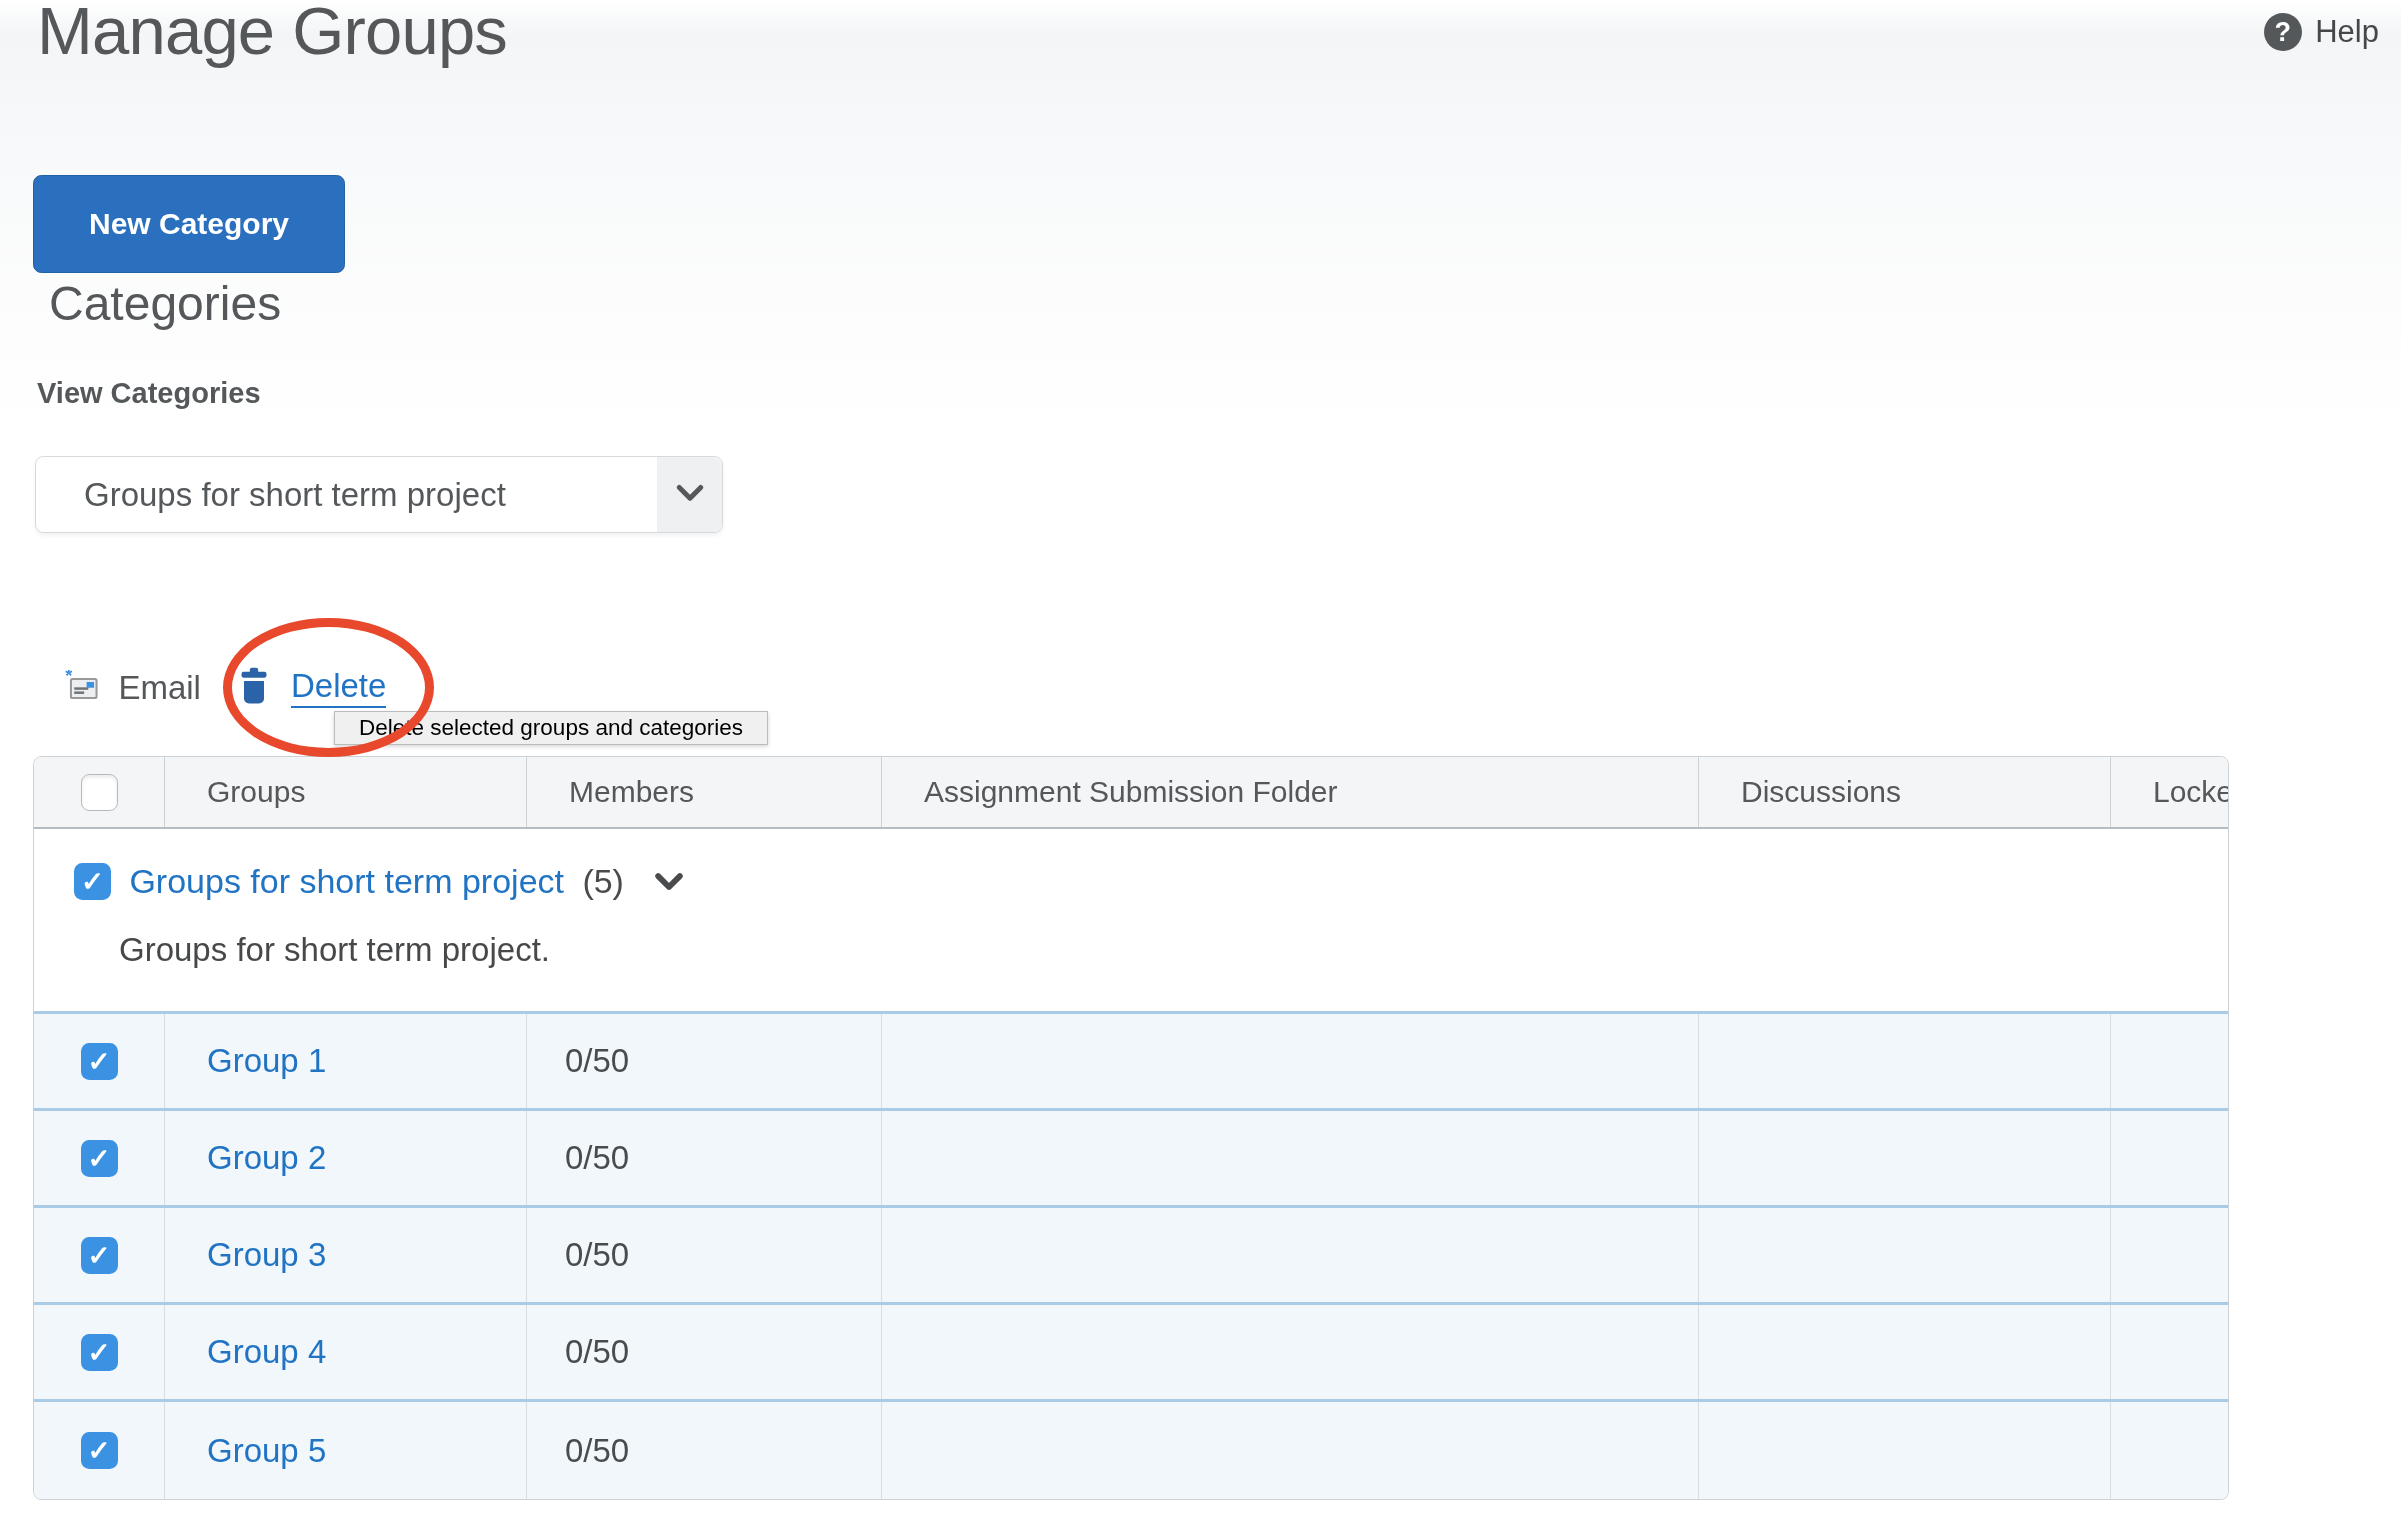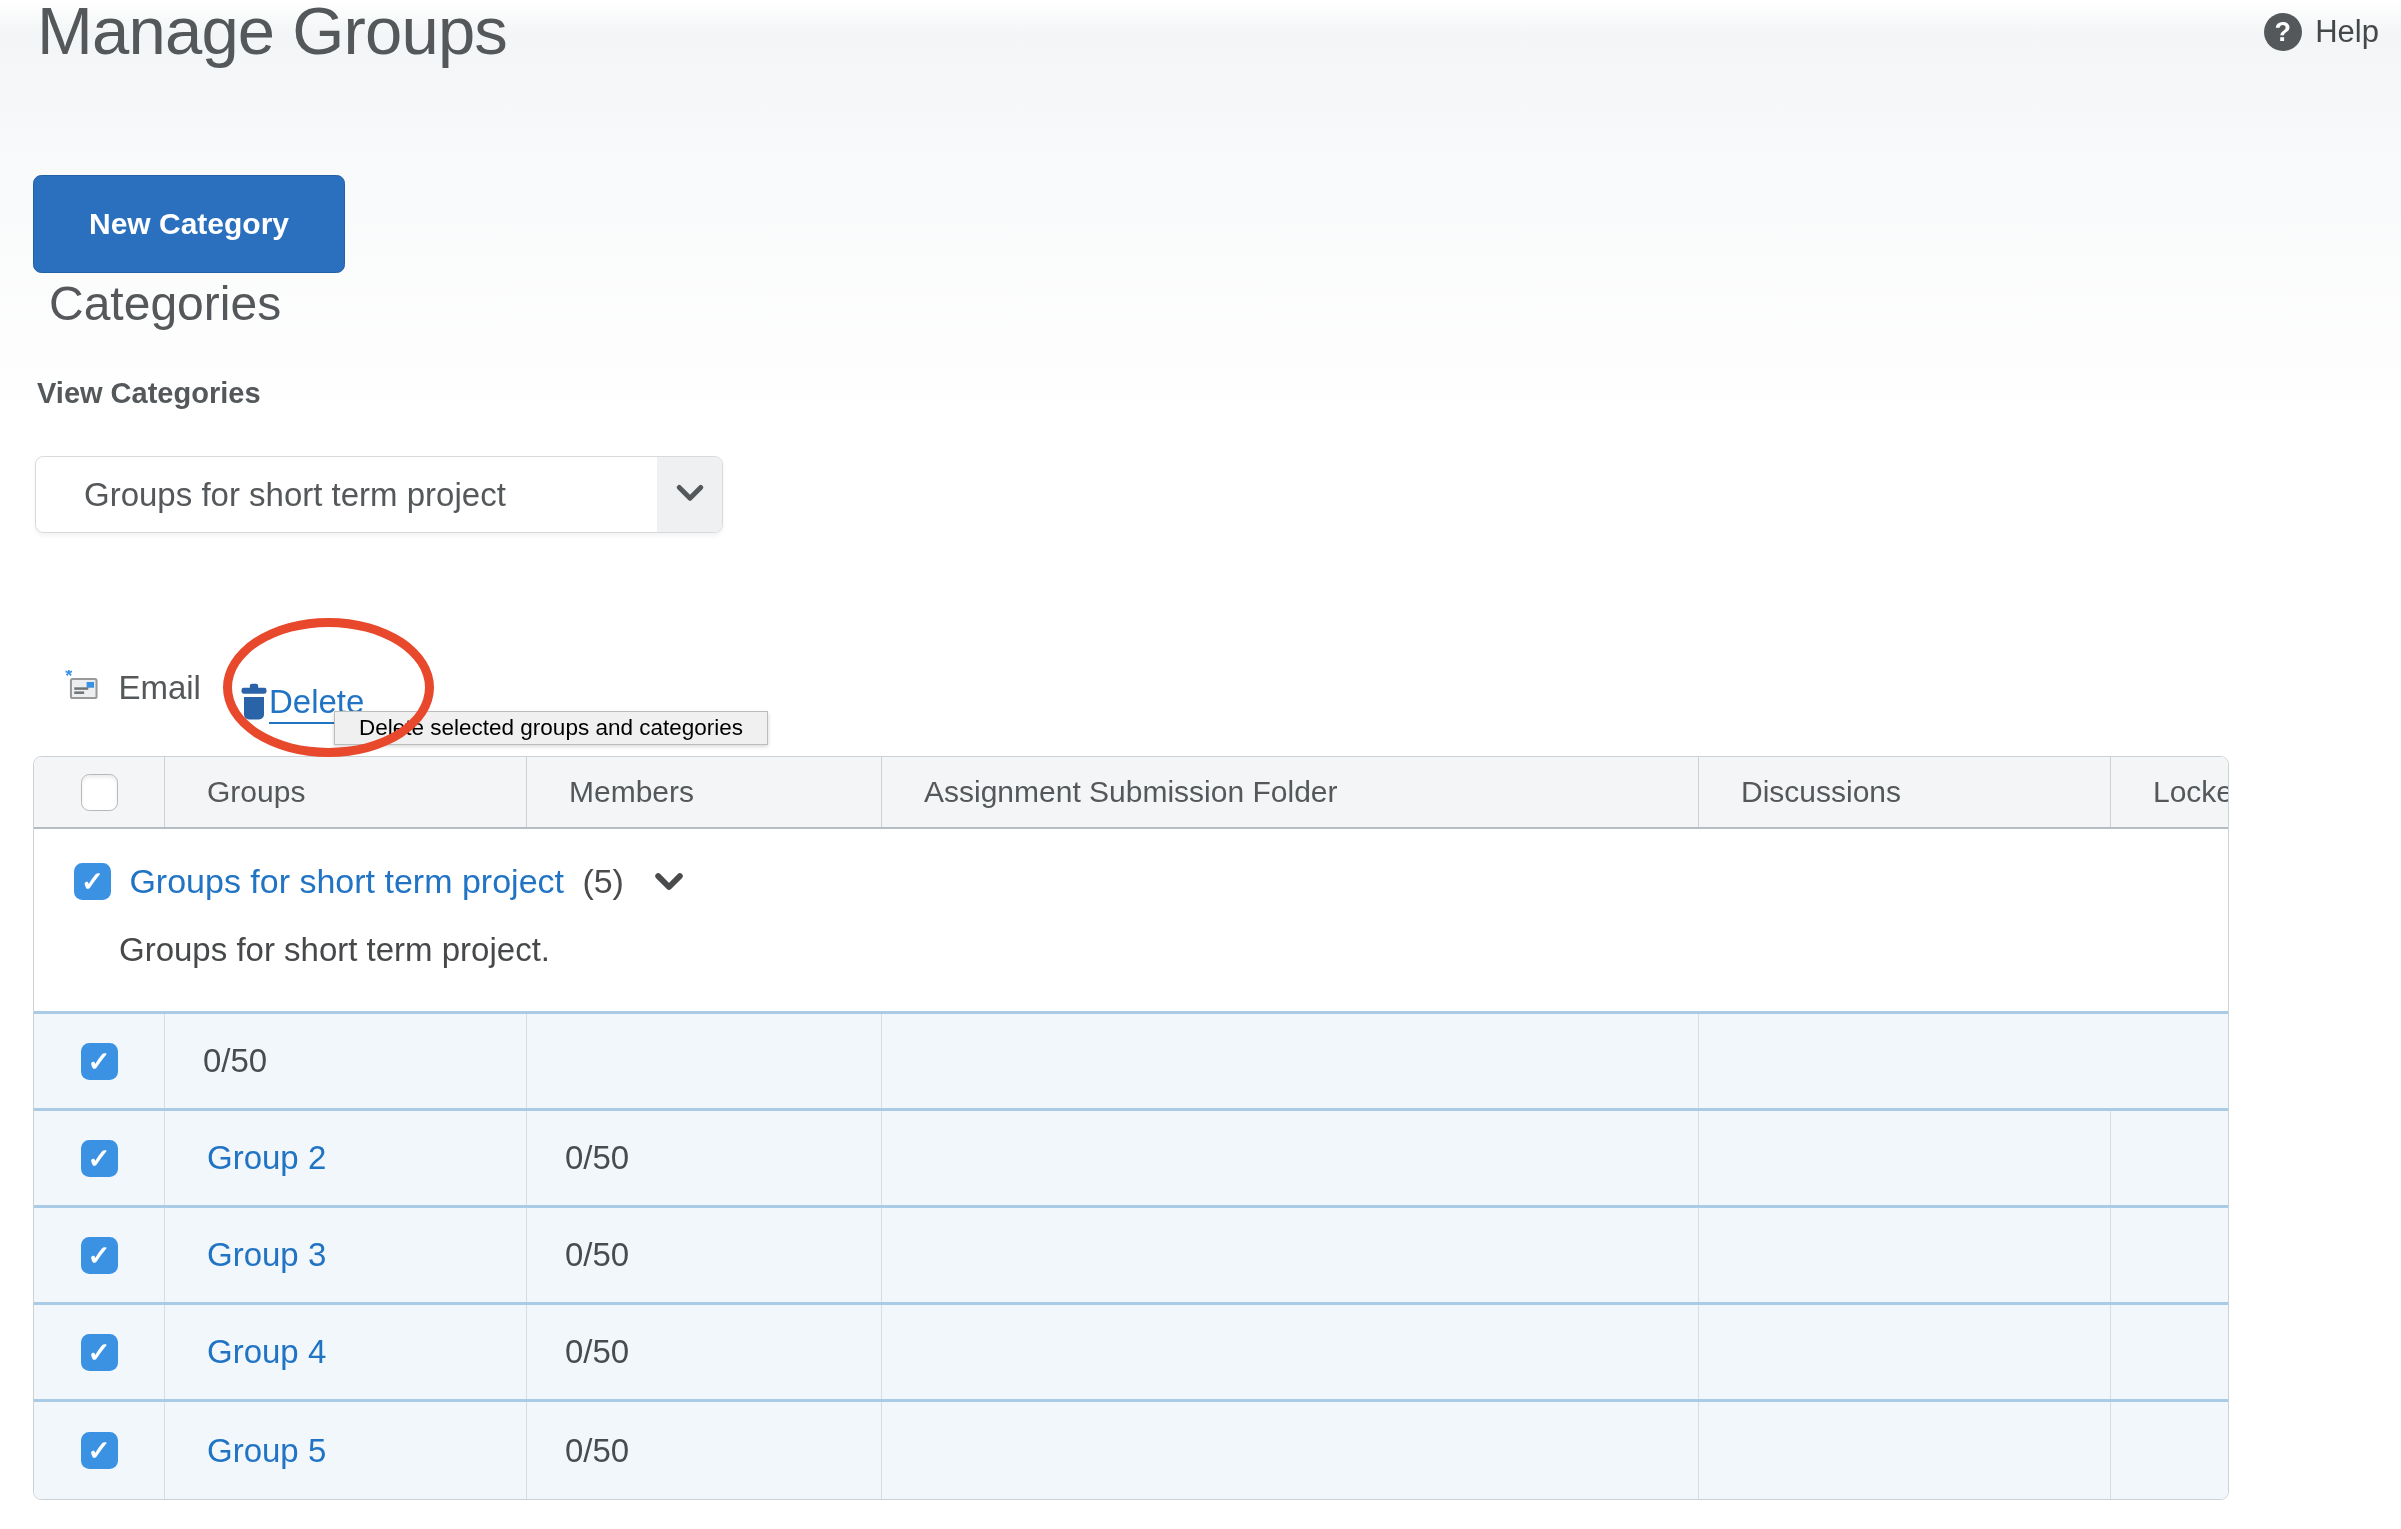--- a/index.html
+++ b/index.html
@@ -65,22 +65,22 @@
     display:flex; align-items:center; justify-content:center;
   }
 
   .toolbar { position:absolute; left:0; top:661px; height:53px; width:835px; }
   .email-action {
     position:absolute; left:65px; top:0; height:53px;
     display:flex; align-items:center; gap:18.4px; cursor:pointer;
   }
   .email-label { font-size:33px; color:#54585a; }
   .delete-action {
-    position:absolute; left:239px; top:16px; height:53px;
-    display:flex; align-items:center; cursor:pointer;
+    position:absolute; left:239px; top:0; height:53px;
+    display:flex; align-items:center; gap:22px; cursor:pointer;
   }
   .delete-label {
     font-size:33px; color:#2173c4;
     padding-bottom:1.7px; border-bottom:2.5px solid #2173c4;
   }
   .circle-annotation {
     position:absolute; left:223px; top:618px;
     width:211px; height:139px;
     border:9.2px solid #e8482c; border-radius:50%;
     pointer-events:none; z-index:5;
@@ -247,20 +247,23 @@
           </svg>
       </span>
     </div>
     <div class="category-desc">Groups for short term project.</div>
   </div>
 
   <div class="grid-row group-row">
     <div class="gcell gcell-check">
         <div class="cb cb-checked">✓</div>
       </div>
+    <div class="gcell gcell-group">
+        <a class="group-link">Group 1</a>
+      </div>
     <div class="gcell gcell-members">
         <span class="members-value">0/50</span>
       </div>
     <div class="gcell"></div>
     <div class="gcell"></div>
     <div class="gcell"></div>
   </div>
 
   <div class="grid-row group-row">
     <div class="gcell gcell-check">

